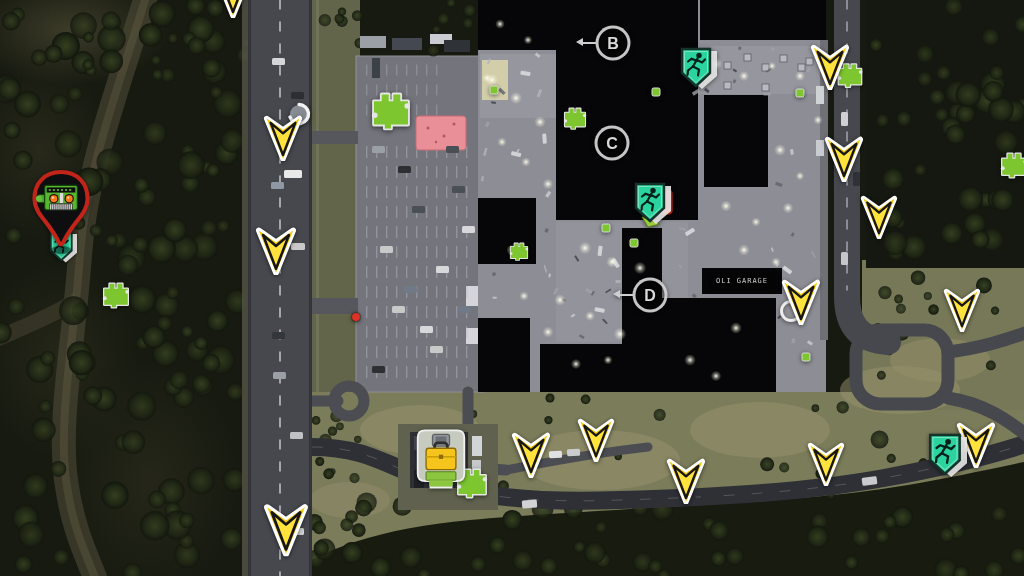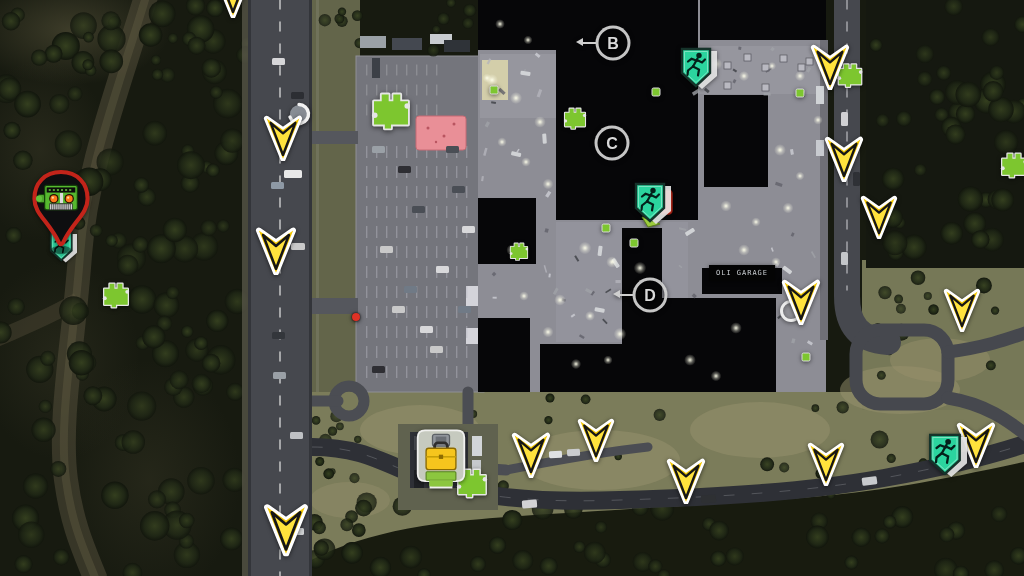--- a/index.html
+++ b/index.html
@@ -840,21 +840,21 @@
             <span class="l-char">C</span>
           </span>
 
   </div>
         <div class="marker letter" style="left: 650px; top: 295px;">
     <span class="l-circle">
             <span class="l-char">D</span>
           </span>
     <span class="l-tail"></span>
   </div>
-        <div class="marker g-label" style="left: 742px; top: 273px;">OLI GARAGE</div>
+        <div class="marker g-label" style="left: 742px; top: 281px;">OLI GARAGE</div>
         <div class="marker red-dot" style="left: 356px; top: 317px;"></div>
         <div class="marker brief" style="left: 441px; top: 462px;">
     <svg width="54" height="66" viewBox="0 0 50 62">
       <path d="M10,4 h30 q6,0 6,6 v34 q0,6 -6,6 h-6 v6 h-18 v-6 h-6 q-6,0 -6,-6 v-34 q0,-6 6,-6 Z" fill="#c6cabf" stroke="#f0f0ee" stroke-width="3.5" paint-order="stroke"></path>
       <rect x="17" y="7" width="16" height="11" rx="2" fill="#90959b" stroke="#5c6166" stroke-width="1.2"></rect>
       <rect x="20" y="9" width="10" height="7" fill="#6a6f75"></rect>
       <rect x="19" y="15" width="12" height="7" rx="3" fill="none" stroke="#2e2e2e" stroke-width="2.6"></rect>
       <rect x="11" y="20" width="28" height="20" rx="2.5" fill="#f6c51d" stroke="#8d6c02" stroke-width="1.3"></rect>
       <path d="M11,28 H39" stroke="#c79f08" stroke-width="1.5"></path>
       <rect x="23" y="26" width="4" height="4" fill="#8d6c02"></rect>

